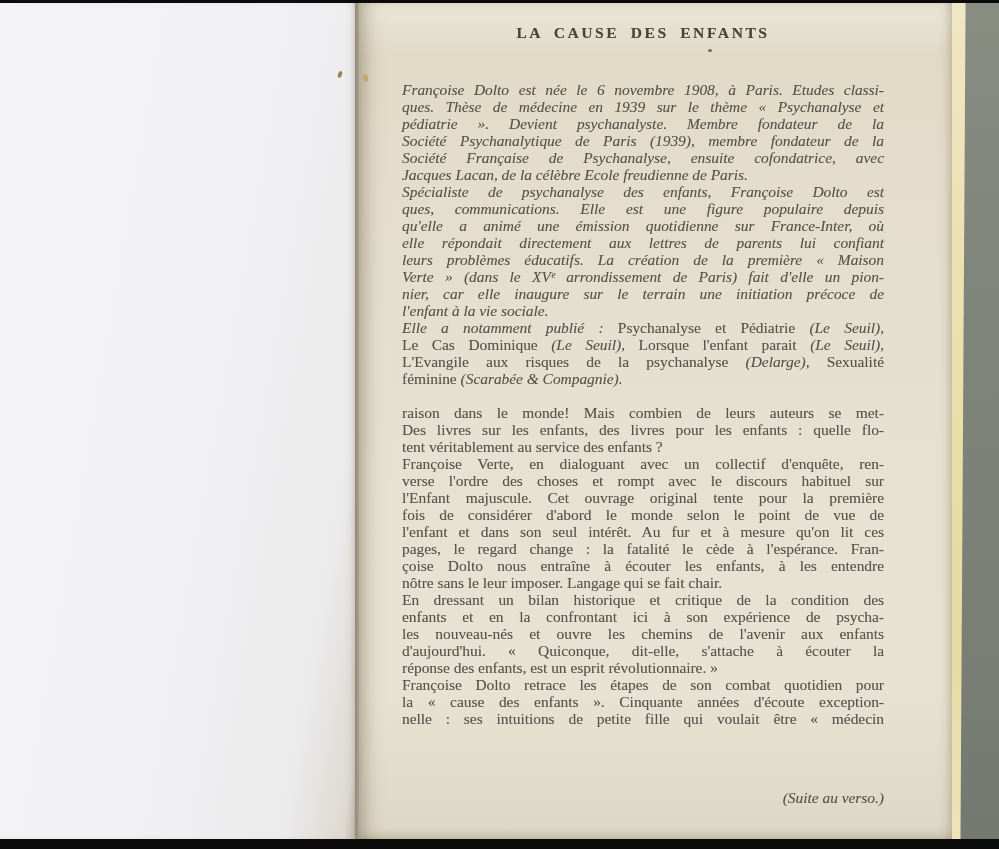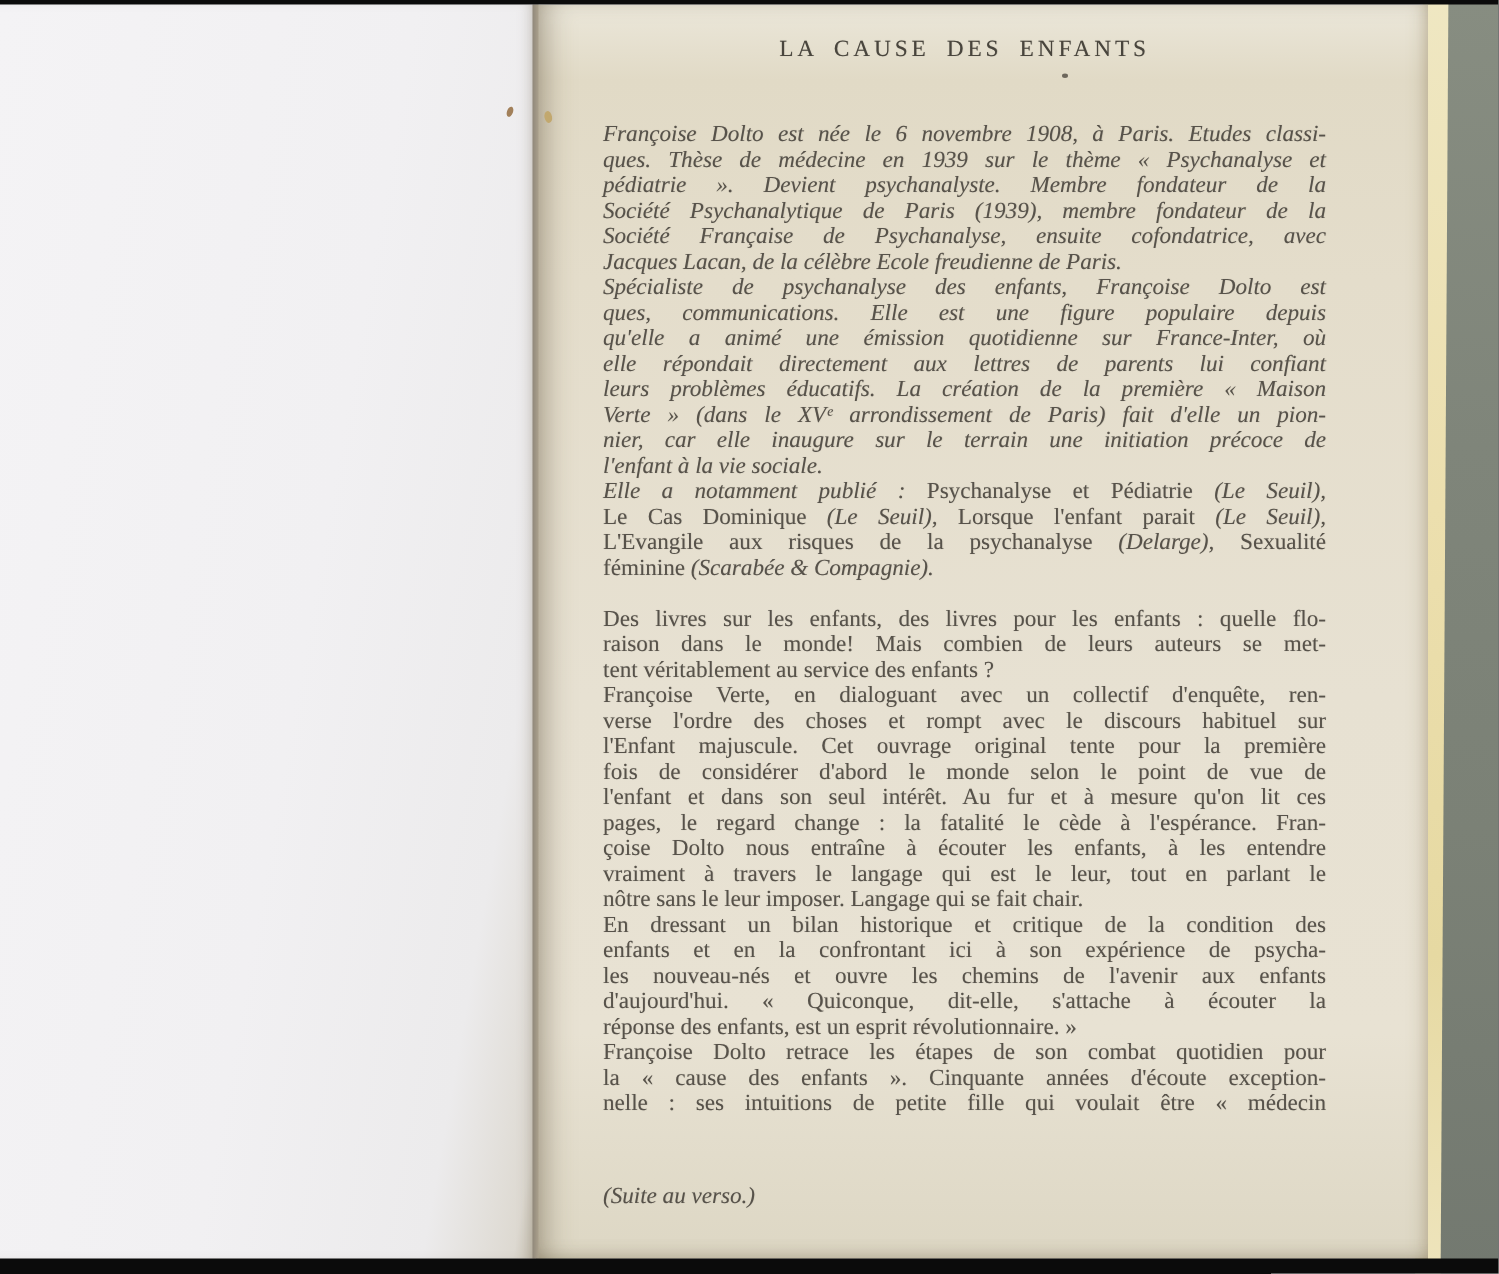--- a/index.html
+++ b/index.html
@@ -31,37 +31,37 @@
                inset -9px 0 12px -8px rgba(135,118,78,.5),
                inset 0 -8px 12px -8px rgba(120,108,80,.35);
   }
   .gutter{
     position:absolute;top:0;left:-2px;width:4px;height:100%;
     background:linear-gradient(90deg,#90887a,#aaa08c);
     filter:blur(.4px);
   }
   .title{
     position:absolute;top:21px;left:45px;width:482px;margin:0;
-    font-size:15.5px;font-weight:normal;letter-spacing:2.6px;word-spacing:5px;
+    font-size:15.5px;font-weight:bold;letter-spacing:2.6px;word-spacing:5px;
     text-align:center;color:#49453d;
     text-shadow:.2px .2px .5px rgba(73,69,61,.4);
   }
   .column{
     position:absolute;top:78px;left:45px;width:482px;
     font-size:15.4px;line-height:17px;color:var(--ink,#57524a);
     text-shadow:.2px .2px .6px rgba(87,82,74,.35);
   }
   .line{text-align:justify;text-align-last:justify;}
   .line.flush{text-align-last:left;}
   .it{font-style:italic;}
   .pgap{height:17px;}
   .footer-note{
     position:absolute;top:786px;left:45px;width:482px;
     font-size:15.4px;line-height:17px;font-style:italic;
-    text-align:left;color:var(--ink,#57524a);
+    text-align:right;color:var(--ink,#57524a);
     text-shadow:.2px .2px .6px rgba(87,82,74,.35);
   }
   .speck{position:absolute;border-radius:50%;}
   .speck.s1{left:338px;top:71px;width:4px;height:7px;background:#a2805a;transform:rotate(20deg);}
   .speck.s2{left:363px;top:74px;width:5px;height:8px;background:#c2a86e;transform:rotate(-12deg);}
   .speck.s3{left:708px;top:49px;width:4px;height:3px;background:#6d675c;}
   .frame{position:absolute;left:0;width:999px;background:#0b0b0b;}
   .frame.top{top:0;height:3px;}
   .frame.bottom{top:839px;height:10px;}
 </style>
@@ -88,31 +88,30 @@
         <div class="line it">elle répondait directement aux lettres de parents lui confiant</div>
         <div class="line it">leurs problèmes éducatifs. La création de la première « Maison</div>
         <div class="line it">Verte » (dans le XVᵉ arrondissement de Paris) fait d'elle un pion-</div>
         <div class="line it">nier, car elle inaugure sur le terrain une initiation précoce de</div>
         <div class="line it flush">l'enfant à la vie sociale.</div>
         <div class="line"><span class="it">Elle a notamment publié : </span><span>Psychanalyse et Pédiatrie </span><span class="it">(Le Seuil),</span></div>
         <div class="line"><span>Le Cas Dominique </span><span class="it">(Le Seuil), </span><span>Lorsque l'enfant parait </span><span class="it">(Le Seuil),</span></div>
         <div class="line"><span>L'Evangile aux risques de la psychanalyse </span><span class="it">(Delarge), </span><span>Sexualité</span></div>
         <div class="line flush"><span>féminine </span><span class="it">(Scarabée &amp; Compagnie).</span></div>
         <div class="pgap"></div>
+        <div class="line">raison dans le monde! Mais combien de leurs auteurs se met-</div>
         <div class="line">Des livres sur les enfants, des livres pour les enfants : quelle flo-</div>
-        <div class="line">raison dans le monde! Mais combien de leurs auteurs se met-</div>
         <div class="line flush">tent véritablement au service des enfants ?</div>
         <div class="line">Françoise Verte, en dialoguant avec un collectif d'enquête, ren-</div>
         <div class="line">verse l'ordre des choses et rompt avec le discours habituel sur</div>
         <div class="line">l'Enfant majuscule. Cet ouvrage original tente pour la première</div>
         <div class="line">fois de considérer d'abord le monde selon le point de vue de</div>
         <div class="line">l'enfant et dans son seul intérêt. Au fur et à mesure qu'on lit ces</div>
         <div class="line">pages, le regard change : la fatalité le cède à l'espérance. Fran-</div>
         <div class="line">çoise Dolto nous entraîne à écouter les enfants, à les entendre</div>
-        <div class="line">vraiment à travers le langage qui est le leur, tout en parlant le</div>
         <div class="line flush">nôtre sans le leur imposer. Langage qui se fait chair.</div>
         <div class="line">En dressant un bilan historique et critique de la condition des</div>
         <div class="line">enfants et en la confrontant ici à son expérience de psycha-</div>
         <div class="line">les nouveau-nés et ouvre les chemins de l'avenir aux enfants</div>
         <div class="line">d'aujourd'hui. « Quiconque, dit-elle, s'attache à écouter la</div>
         <div class="line flush">réponse des enfants, est un esprit révolutionnaire. »</div>
         <div class="line">Françoise Dolto retrace les étapes de son combat quotidien pour</div>
         <div class="line">la « cause des enfants ». Cinquante années d'écoute exception-</div>
         <div class="line">nelle : ses intuitions de petite fille qui voulait être « médecin</div>
       </div>

